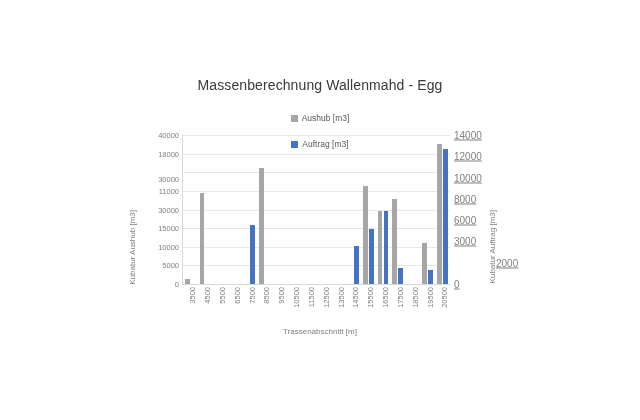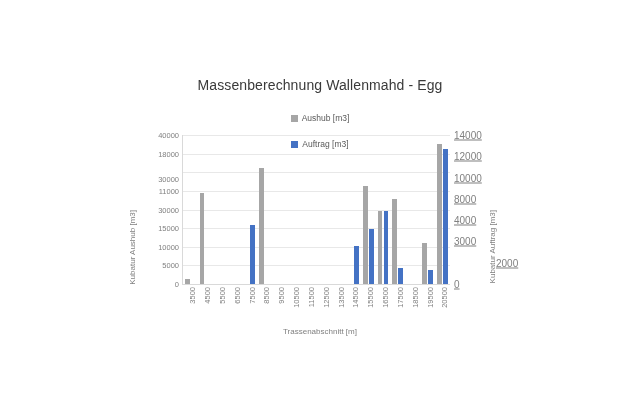--- a/index.html
+++ b/index.html
@@ -147,21 +147,21 @@
         <div class="ytick-left" style="top: 55.875px;">11000</div>
         <div class="gridline" style="top: 37.25px;"></div>
         <div class="ytick-left" style="top: 44px;">30000</div>
         <div class="gridline" style="top: 18.625px;"></div>
         <div class="ytick-left" style="top: 18.625px;">18000</div>
         <div class="gridline" style="top: 0px;"></div>
         <div class="ytick-left" style="top: 0px;">40000</div>
         <div class="ytick-right" style="top: 149px;">0</div>
         <div class="ytick-right" style="top: 127.714px; margin-left: 42px;">2000</div>
         <div class="ytick-right" style="top: 106.429px;">3000</div>
-        <div class="ytick-right" style="top: 85.1429px;">4000</div>
+        <div class="ytick-right" style="top: 85.1429px;">6000</div>
         <div class="ytick-right" style="top: 63.8571px;">8000</div>
         <div class="ytick-right" style="top: 42.5714px;">10000</div>
         <div class="ytick-right" style="top: 21.2857px;">12000</div>
         <div class="ytick-right" style="top: 0px;">14000</div>
         <div class="cat" style="left: 0px; width: 14.8333px;">
           <div class="bar aushub" style="left: 1.78px; width: 4.895px; height: 5.215px;"></div>
           <div class="xtick" style="left: 5.34px;">3500</div>
         </div>
         <div class="cat" style="left: 14.8333px; width: 14.8333px;">
           <div class="bar aushub" style="left: 1.78px; width: 4.895px; height: 91.2625px;"></div>

